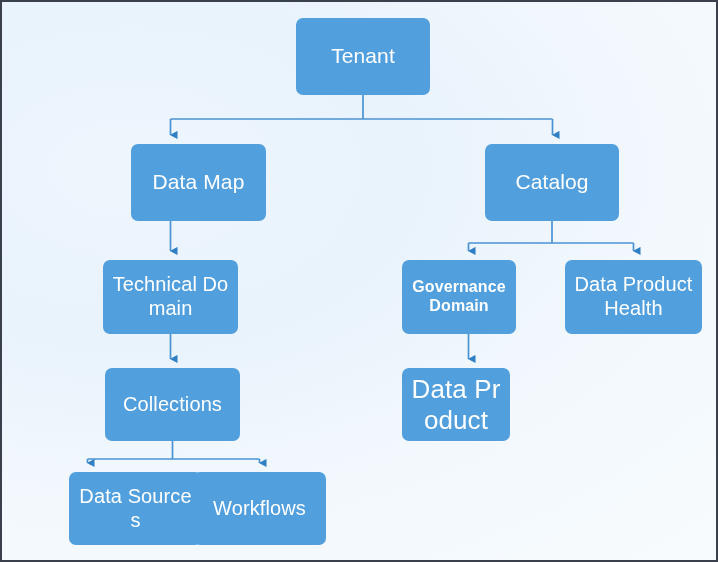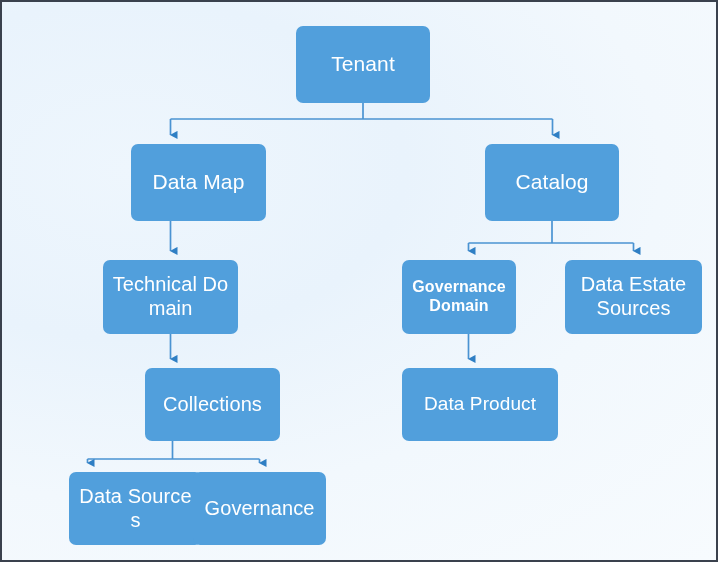--- a/index.html
+++ b/index.html
@@ -47,28 +47,28 @@
     letter-spacing: 0.1px;
     overflow: hidden;
     word-break: break-all;
     padding: 0 7px;
   }
   .node-label {
     display: block;
     width: 100%;
   }
   
-  #node-tenant       { left: 294px; top: 16px;  width: 134px; height: 77px;  font-size: 21px; margin-top: 8px; }
+  #node-tenant       { left: 294px; top: 16px;  width: 134px; height: 77px;  font-size: 21px; }
   #node-data-map     { left: 101px; top: 142px; width: 135px; height: 77px;  font-size: 21px; margin-left: 28px; }
   #node-catalog      { left: 483px; top: 142px; width: 134px; height: 77px;  font-size: 21px; }
   #node-technical-domain { left: 101px; top: 258px; width: 135px; height: 74px; font-size: 20px; }
   #node-governance-domain{ left: 400px; top: 258px; width: 114px; height: 74px; font-size: 16px; font-weight: bold; }
   #node-data-estate-health{ left: 563px; top: 258px; width: 137px; height: 74px; font-size: 20px; }
-  #node-collections  { left: 103px; top: 366px; width: 135px; height: 73px; font-size: 20px; margin-left: 40px; }
-  #node-data-product { left: 400px; top: 366px; width: 156px; height: 73px; font-size: 19px; }
+  #node-collections  { left: 103px; top: 366px; width: 135px; height: 73px; font-size: 20px; }
+  #node-data-product { left: 400px; top: 366px; width: 108px; height: 73px; font-size: 26px; }
   #node-data-sources { left: 19px;  top: 470px; width: 133px; height: 73px; font-size: 20px; margin-left: 48px; }
   #node-workflows    { left: 191px; top: 470px; width: 133px; height: 73px; font-size: 20px; }
 </style>
 </head>
 <body>
 
 <div id="diagram-frame">
 
   <svg id="connector-layer" viewBox="0 0 718 562" width="718" height="562" xmlns="http://www.w3.org/2000/svg">
     <defs>
@@ -116,32 +116,32 @@
 
   <div class="node" id="node-catalog">
     <span class="node-label">Catalog</span>
   </div>
 
   <div class="node" id="node-governance-domain">
     <span class="node-label">Governance Domain</span>
   </div>
 
   <div class="node" id="node-data-estate-health">
-    <span class="node-label">Data Estate Sources</span>
+    <span class="node-label">Data Product Health</span>
   </div>
 
   <div class="node" id="node-collections">
     <span class="node-label">Collections</span>
   </div>
 
   <div class="node" id="node-data-product">
     <span class="node-label">Data Product</span>
   </div>
 
   <div class="node" id="node-data-sources">
     <span class="node-label">Data Sources</span>
   </div>
 
   <div class="node" id="node-workflows">
-    <span class="node-label">Governance</span>
+    <span class="node-label">Workflows</span>
   </div>
 
 </div>
 
 </body></html>

